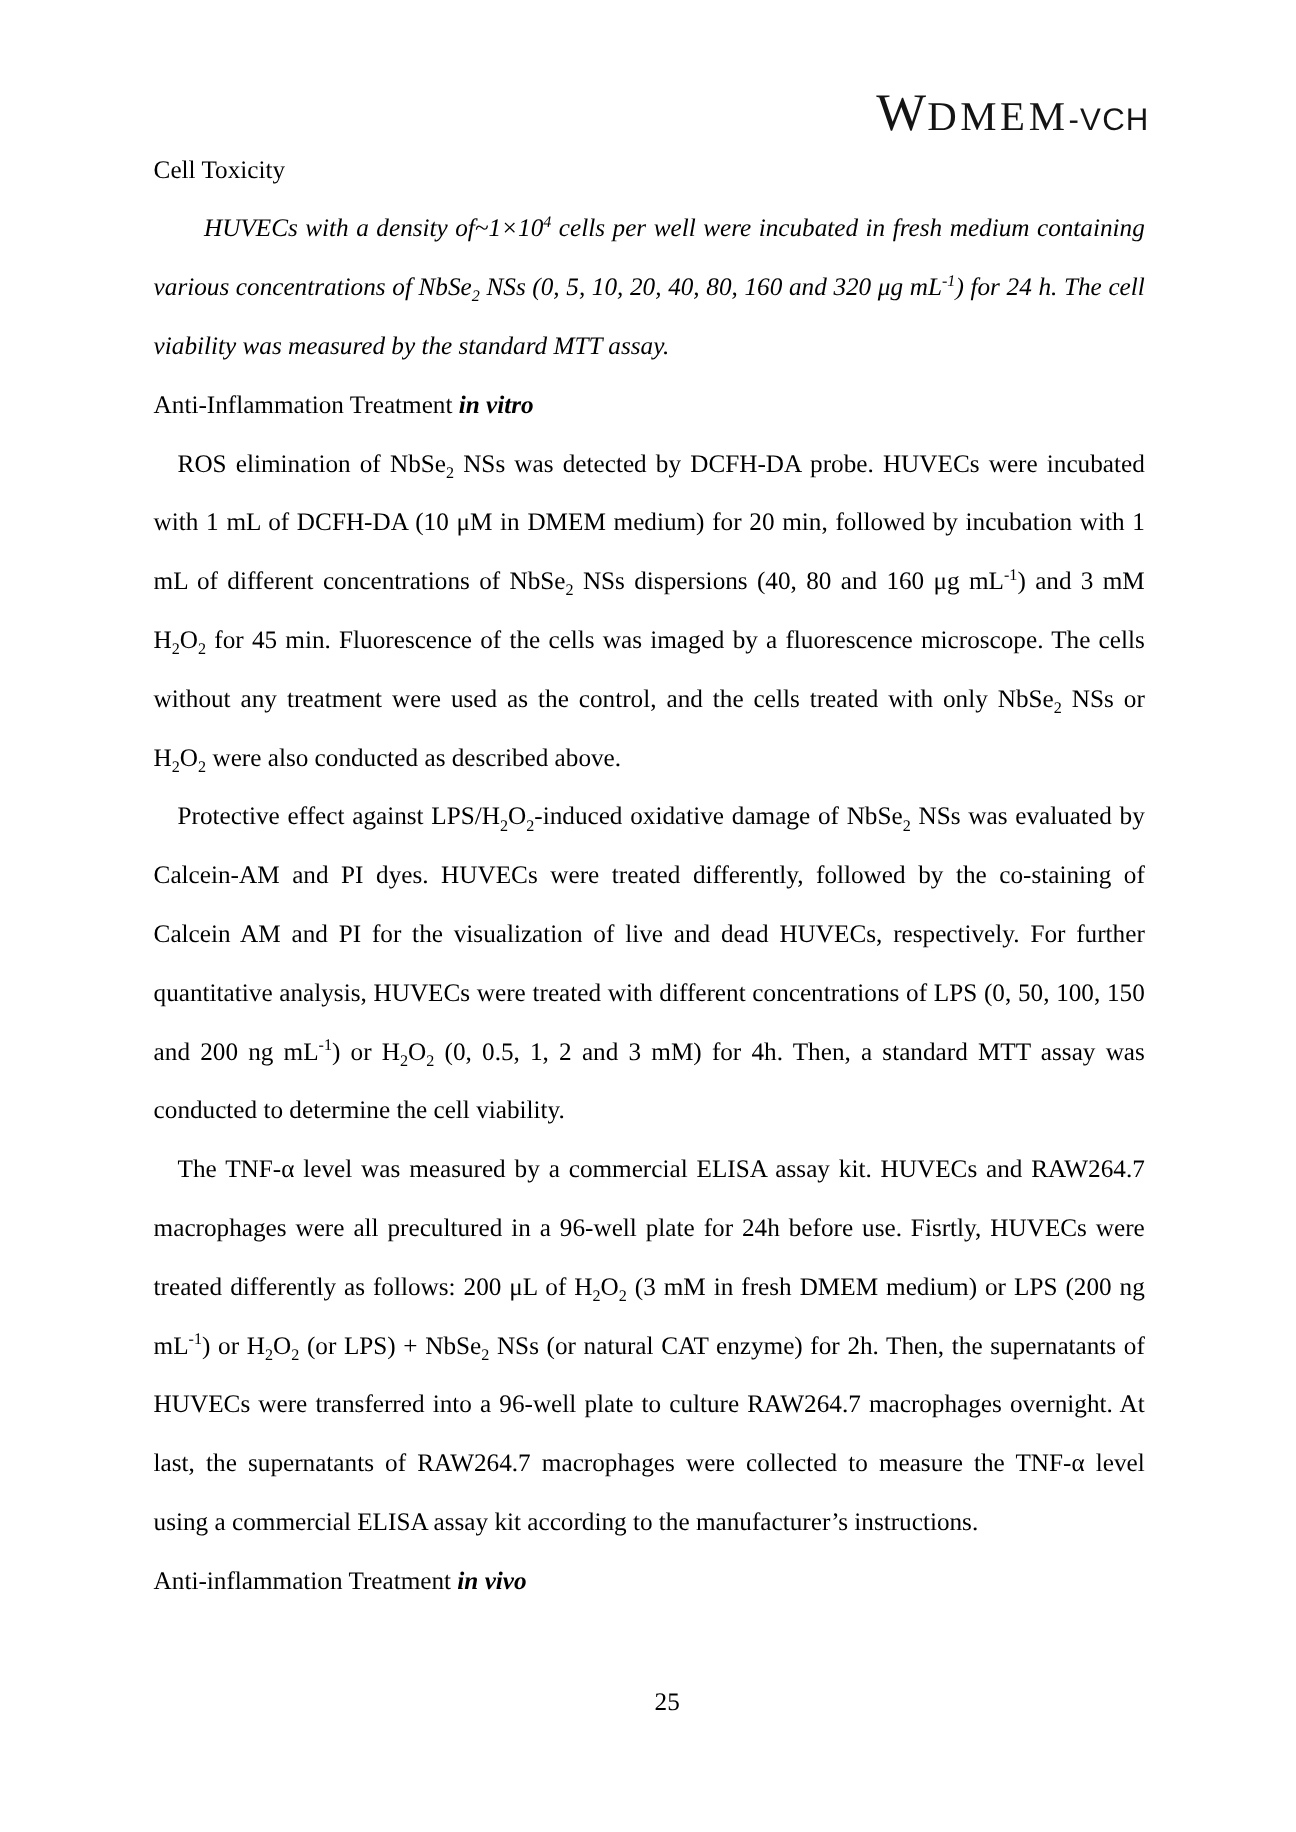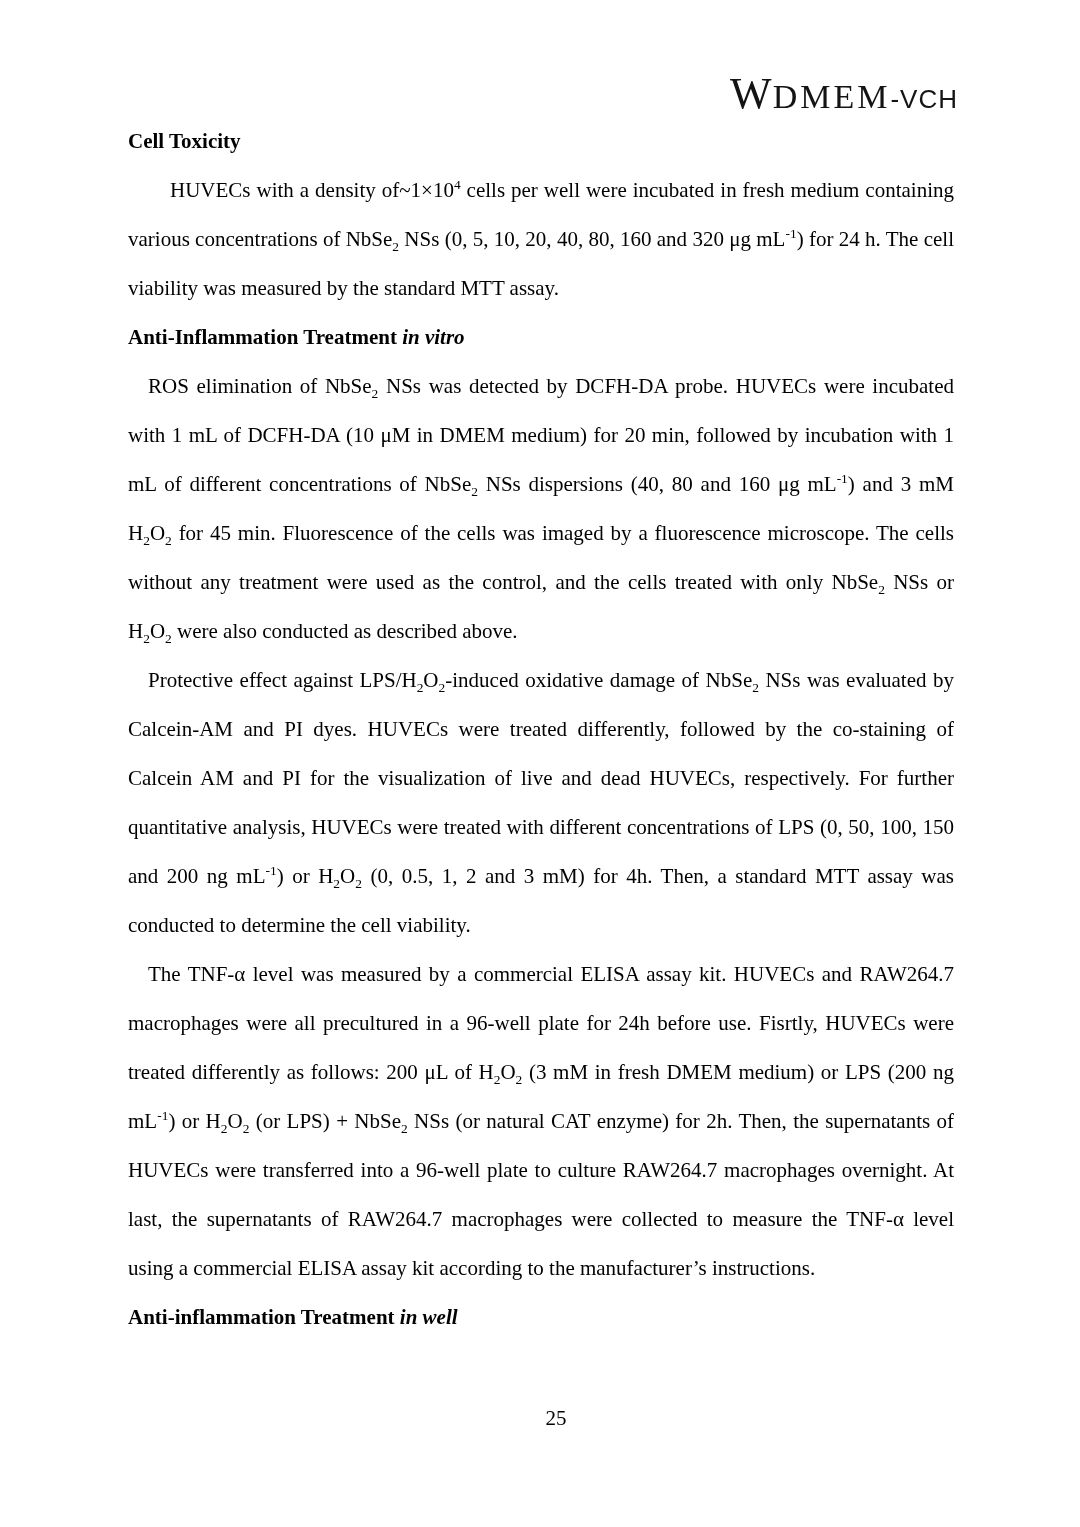--- a/index.html
+++ b/index.html
@@ -33,26 +33,26 @@
     font-weight: bold;
     margin: 0;
     text-align: left;
     font-size: 21px;
     line-height: 49px;
   }
   .para {
     margin: 0;
     text-align: justify;
   }
-  .indent-lg { text-indent: 42px; }
+  .indent-lg { text-indent: 42px; font-style: italic; }
   .indent-sm { text-indent: 20px; }
 
   .run-sub { vertical-align: sub;   font-size: 0.64em; line-height: 0; }
   .run-sup { vertical-align: super; font-size: 0.64em; line-height: 0; }
-  .run-b   { font-weight: bold; margin-top: 22px; }
+  .run-b   { font-weight: normal; margin-top: 22px; }
   .run-bi  { font-weight: bold; font-style: italic; }
 
   .page-number {
     position: absolute;
     top: 1403px; left: 16px;
     width: 100%;
     text-align: center;
     font-size: 21px;
     line-height: 30px;
   }
@@ -72,18 +72,18 @@
     <p class="para indent-lg"><span>HUVECs with a density of~1×10</span><span class="run-sup">4</span><span> cells per well were incubated in fresh medium containing various concentrations of NbSe</span><span class="run-sub">2</span><span> NSs (0, 5, 10, 20, 40, 80, 160 and 320 μg mL</span><span class="run-sup">-1</span><span>) for 24 h. The cell viability was measured by the standard MTT assay.</span></p>
 
     <h2 class="heading"><span class="run-b">Anti-Inflammation Treatment </span><span class="run-bi">in vitro</span></h2>
 
     <p class="para indent-sm"><span>ROS elimination of NbSe</span><span class="run-sub">2</span><span> NSs was detected by DCFH-DA probe. HUVECs were incubated with 1 mL of DCFH-DA (10 μM in DMEM medium) for 20 min, followed by incubation with 1 mL of different concentrations of NbSe</span><span class="run-sub">2</span><span> NSs dispersions (40, 80 and 160 μg mL</span><span class="run-sup">-1</span><span>) and 3 mM H</span><span class="run-sub">2</span><span>O</span><span class="run-sub">2</span><span> for 45 min. Fluorescence of the cells was imaged by a fluorescence microscope. The cells without any treatment were used as the control, and the cells treated with only NbSe</span><span class="run-sub">2</span><span> NSs or H</span><span class="run-sub">2</span><span>O</span><span class="run-sub">2</span><span> were also conducted as described above.</span></p>
 
     <p class="para indent-sm"><span>Protective effect against LPS/H</span><span class="run-sub">2</span><span>O</span><span class="run-sub">2</span><span>-induced oxidative damage of NbSe</span><span class="run-sub">2</span><span> NSs was evaluated by Calcein-AM and PI dyes. HUVECs were treated differently, followed by the co-staining of Calcein AM and PI for the visualization of live and dead HUVECs, respectively. For further quantitative analysis, HUVECs were treated with different concentrations of LPS (0, 50, 100, 150 and 200 ng mL</span><span class="run-sup">-1</span><span>) or H</span><span class="run-sub">2</span><span>O</span><span class="run-sub">2</span><span> (0, 0.5, 1, 2 and 3 mM) for 4h. Then, a standard MTT assay was conducted to determine the cell viability.</span></p>
 
     <p class="para indent-sm"><span>The TNF-α level was measured by a commercial ELISA assay kit. HUVECs and RAW264.7 macrophages were all precultured in a 96-well plate for 24h before use. Fisrtly, HUVECs were treated differently as follows: 200 μL of H</span><span class="run-sub">2</span><span>O</span><span class="run-sub">2</span><span> (3 mM in fresh DMEM medium) or LPS (200 ng mL</span><span class="run-sup">-1</span><span>) or H</span><span class="run-sub">2</span><span>O</span><span class="run-sub">2</span><span> (or LPS) + NbSe</span><span class="run-sub">2</span><span> NSs (or natural CAT enzyme) for 2h. Then, the supernatants of HUVECs were transferred into a 96-well plate to culture RAW264.7 macrophages overnight. At last, the supernatants of RAW264.7 macrophages were collected to measure the TNF-α level using a commercial ELISA assay kit according to the manufacturer’s instructions.</span></p>
 
-    <h2 class="heading"><span class="run-b">Anti-inflammation Treatment </span><span class="run-bi">in well</span></h2>
+    <h2 class="heading"><span class="run-b">Anti-inflammation Treatment </span><span class="run-bi">in vivo</span></h2>
   </div>
 
   <div class="page-number">25</div>
 
 </div>
 
 </body></html>

